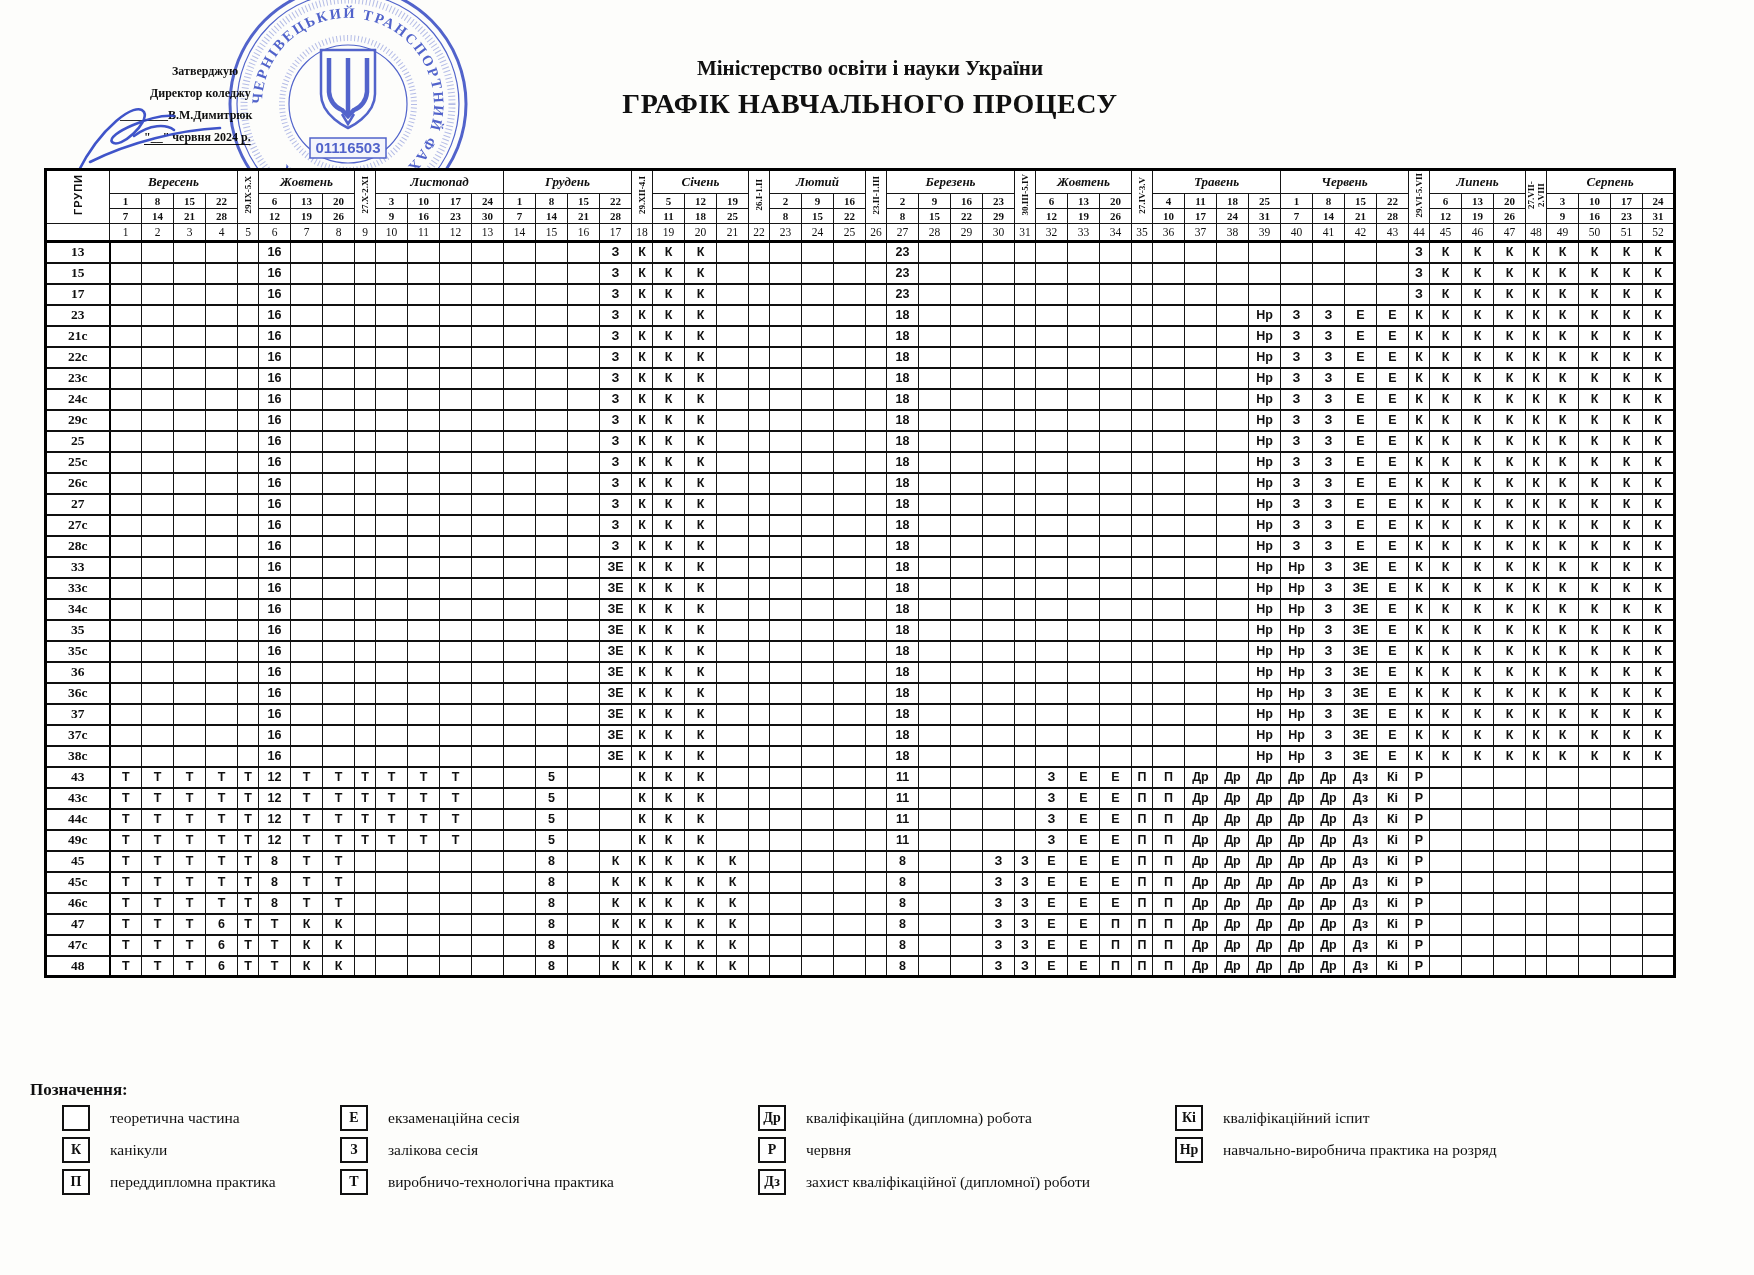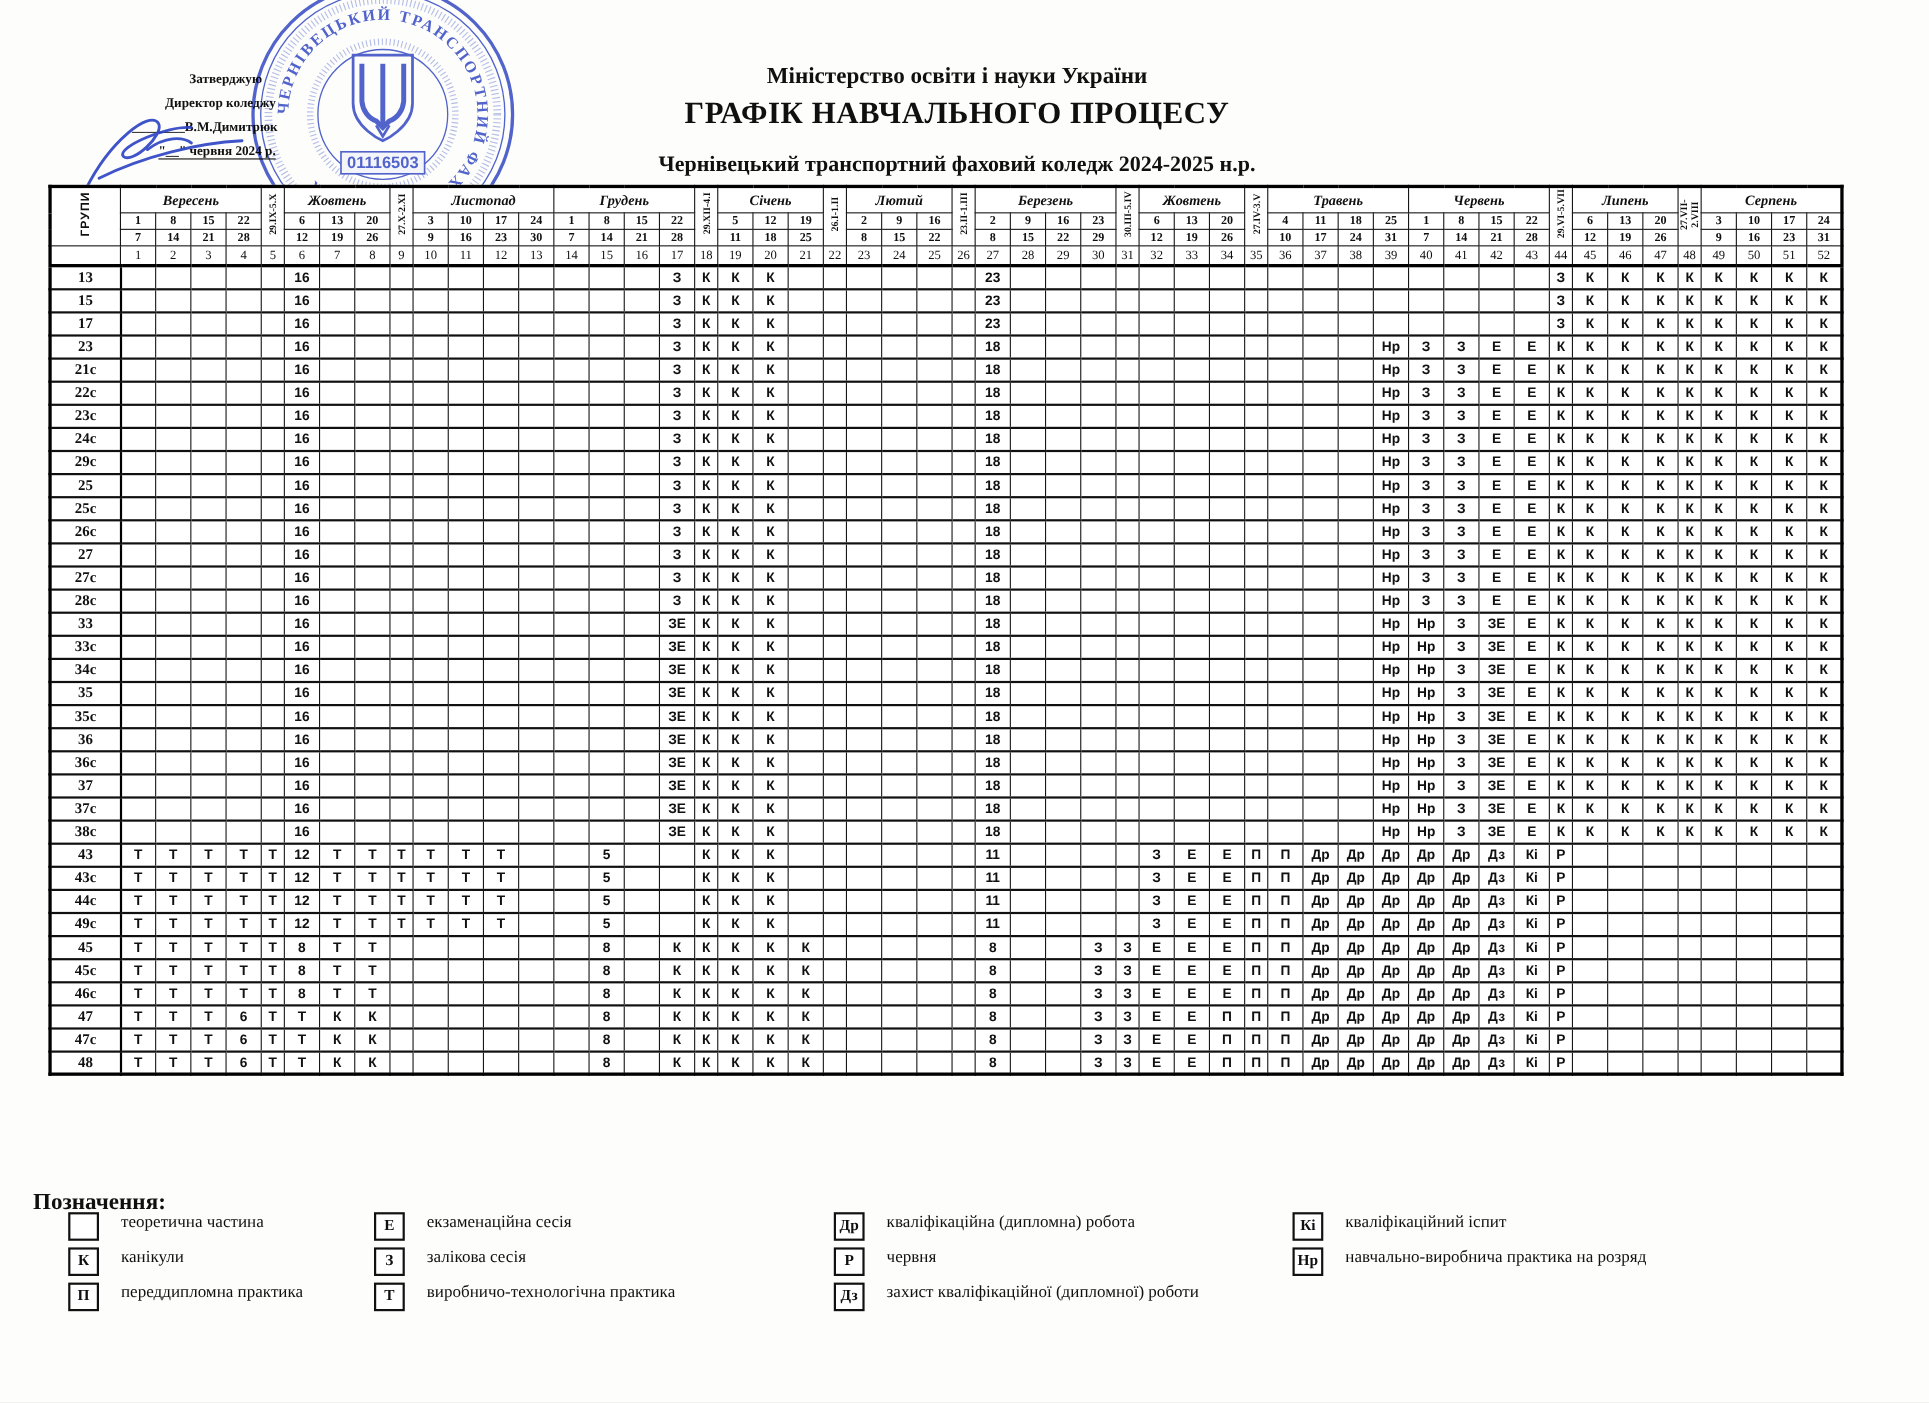--- a/index.html
+++ b/index.html
@@ -40,25 +40,25 @@
   .vtext{writing-mode:vertical-rl;transform:rotate(180deg);display:inline-block}
   .corner-label{font:bold 11px "Liberation Sans",sans-serif;letter-spacing:1px}
   .break-label{font:bold 9px "Liberation Serif",serif;line-height:10px;max-height:46px;white-space:normal}
   .sched tbody tr{height:21px}
   .sched tbody td{font:bold 12.5px "Liberation Sans",sans-serif;
                   border-top:2px solid #101010;border-bottom:2px solid #101010}
   .sched tbody .gname{font:bold 13.5px "Liberation Serif",serif;border-right:2px solid #000;
                       border-top:2px solid #101010;border-bottom:2px solid #101010}
 
   
-  .legend-title{position:absolute;left:30px;top:1080px;font-size:21px;font-weight:bold}
+  .legend-title{position:absolute;left:30px;top:1080px;font-size:17px;font-weight:bold}
   .legend-cols{position:absolute;left:62px;top:1102px;display:flex}
   .lcol{display:flex;flex-direction:column}
   .lcol1{width:278px}.lcol2{width:418px}.lcol3{width:417px}.lcol4{width:440px}
-  .lrow{display:flex;align-items:flex-start;height:32px}
+  .lrow{display:flex;align-items:center;height:32px}
   .lbox{width:24px;height:22px;border:2px solid #111;display:inline-flex;align-items:center;
         justify-content:center;font:bold 14px "Liberation Serif",serif;background:#fff;flex:none}
   .llabel{margin-left:20px;font-size:15.5px}
 </style>
 </head>
 <body>
 
 <div class="page">
 
   <div class="approval">
@@ -94,21 +94,20 @@
       <path d="M126,80 v56" fill="none" stroke="#2b42c4" stroke-width="4.5"></path>
       <path d="M120,136 l6,10 6,-10" fill="none" stroke="#2b42c4" stroke-width="2.5"></path>
     </g>
     <rect x="88" y="160" width="76" height="20" fill="#f4f6ff" stroke="#2b42c4" stroke-width="1.5"></rect>
     <text x="126" y="175" text-anchor="middle" font-family="Liberation Sans, sans-serif" font-size="15" font-weight="bold" fill="#2b42c4">01116503</text>
     <text x="126" y="200" text-anchor="middle" font-family="Liberation Serif, serif" font-size="11" font-weight="bold" letter-spacing="3" fill="#2b42c4">УКРАЇНА</text>
   </svg>
 
   <div class="ministry">Міністерство освіти і науки України</div>
   <div class="doc-title">ГРАФІК НАВЧАЛЬНОГО ПРОЦЕСУ</div>
-  <div class="doc-subtitle">Чернівецький транспортний фаховий коледж 2024-2025 н.р.</div>
 
   <table class="sched">
       <colgroup>
         <col class="c-group">
         <col class="c-week">
         <col class="c-week">
         <col class="c-week">
         <col class="c-week">
         <col class="c-narrow">
         <col class="c-week">

